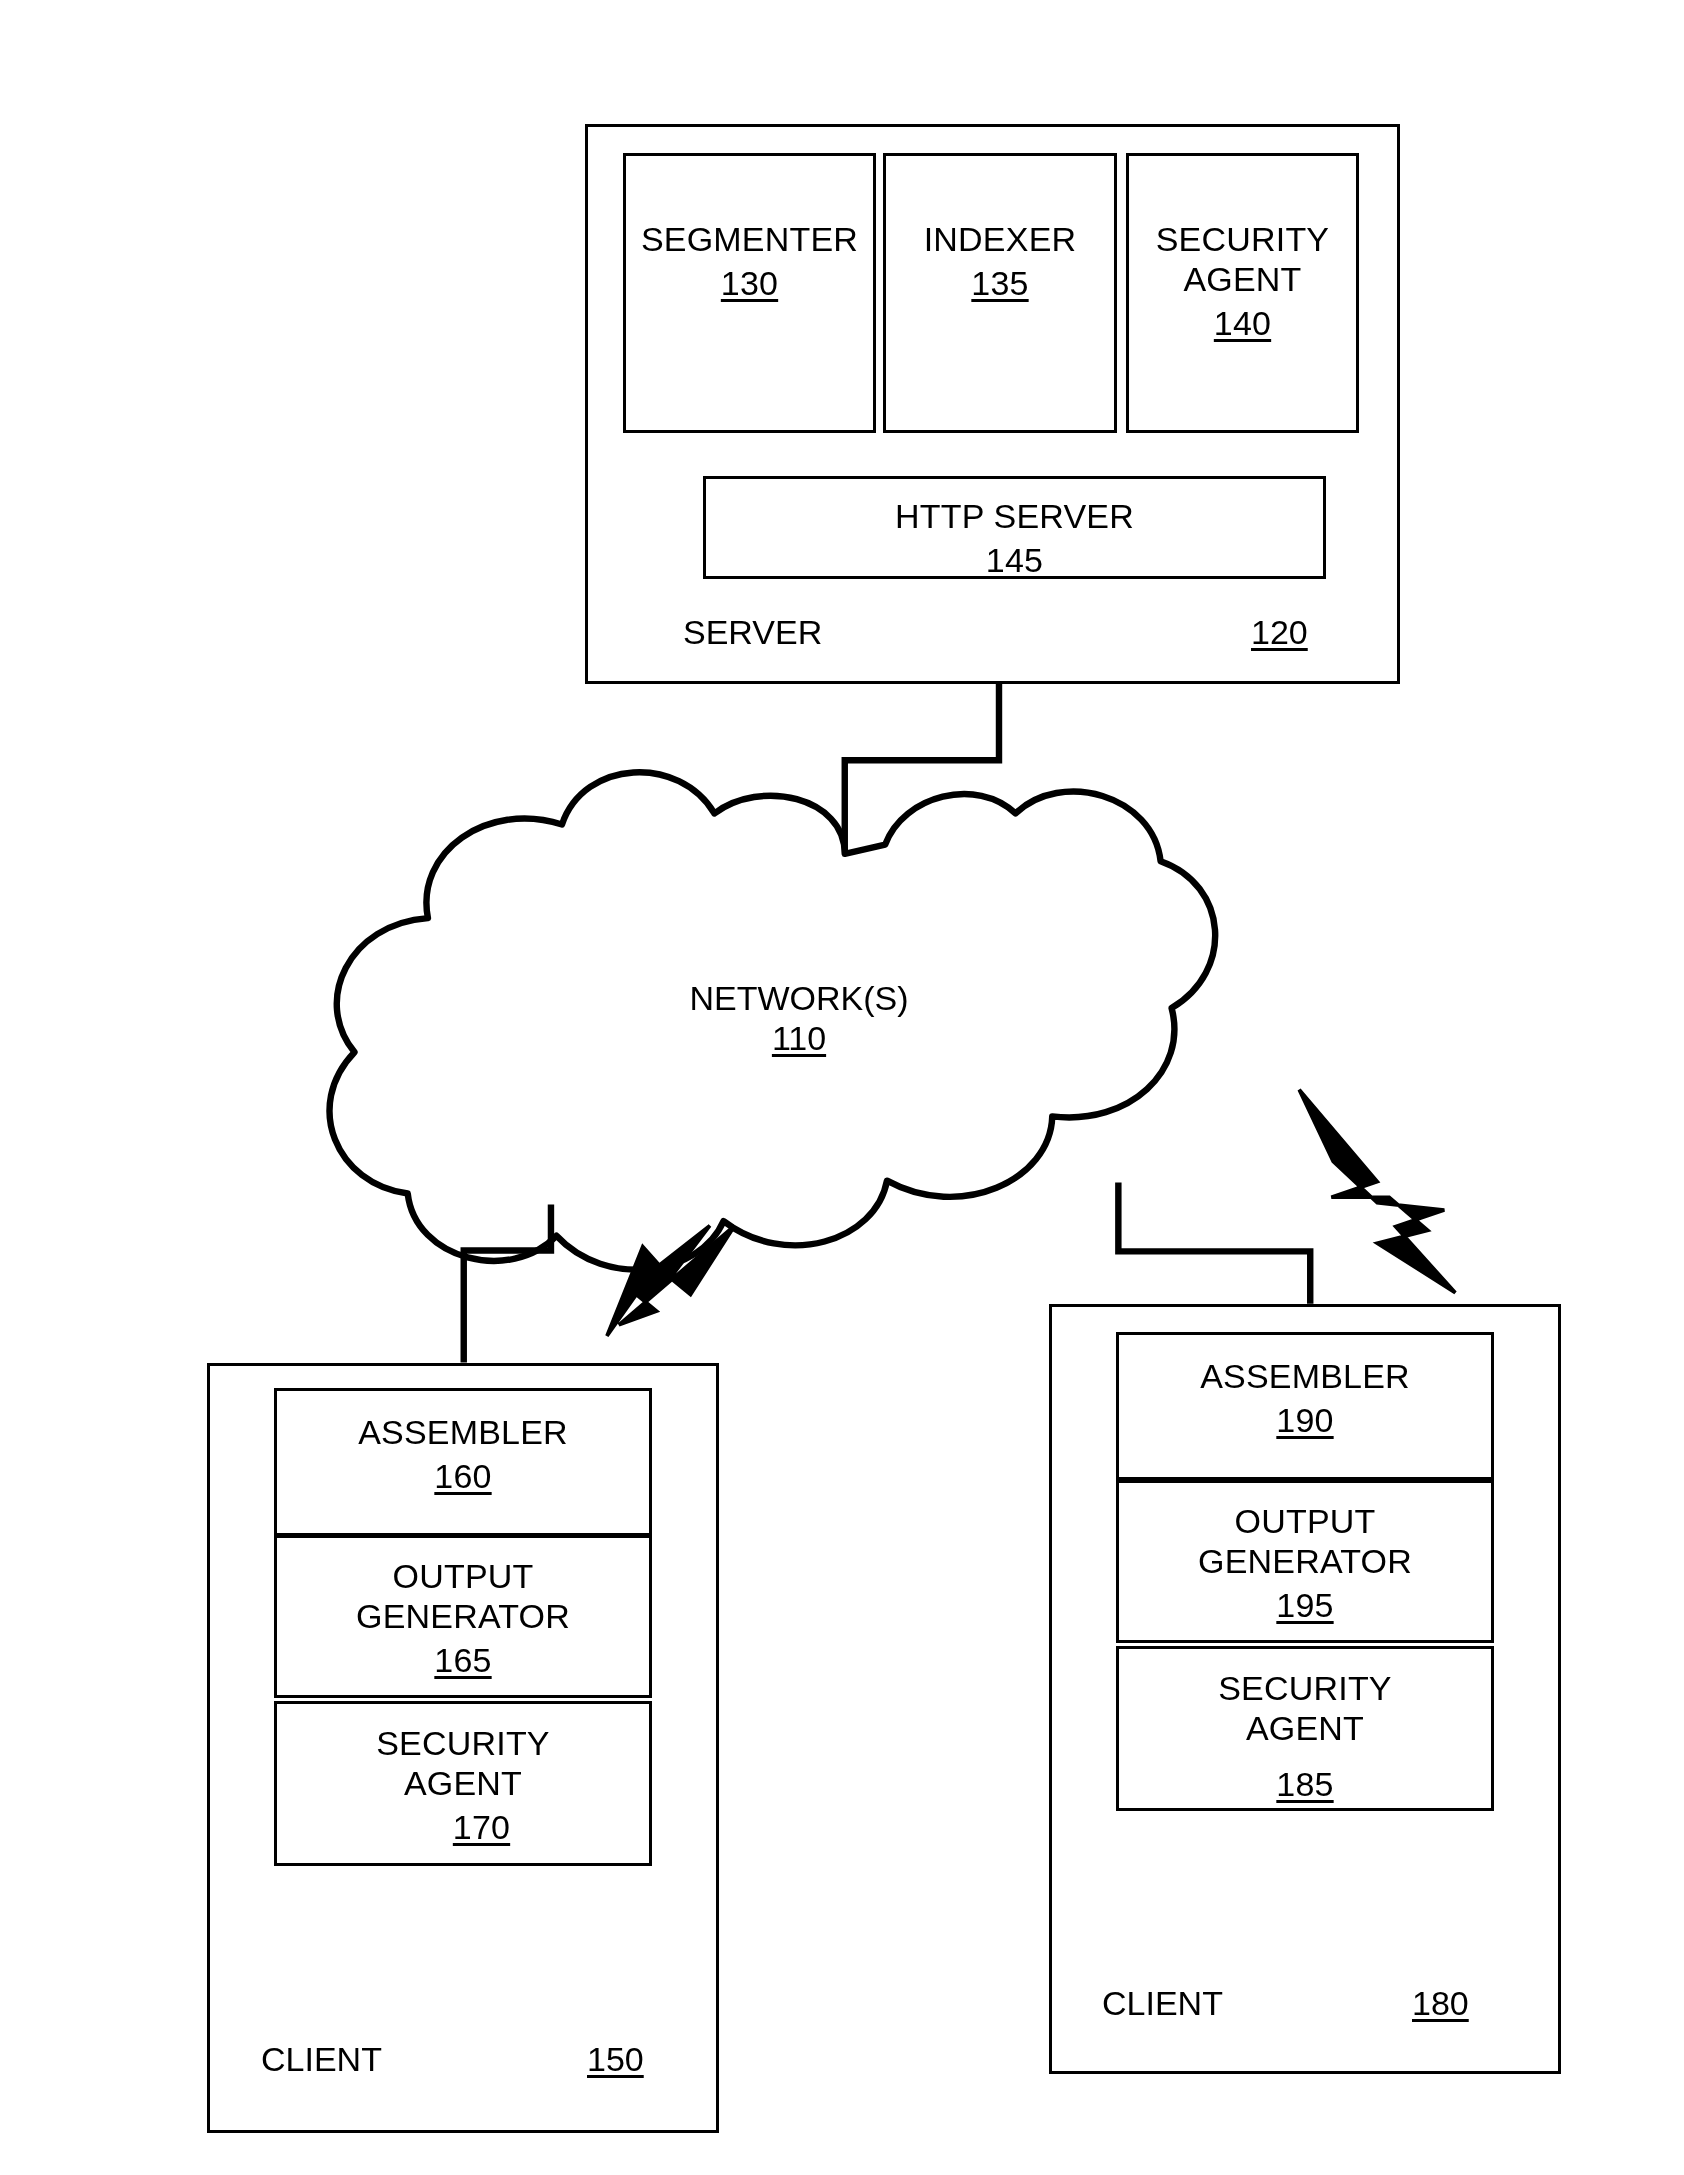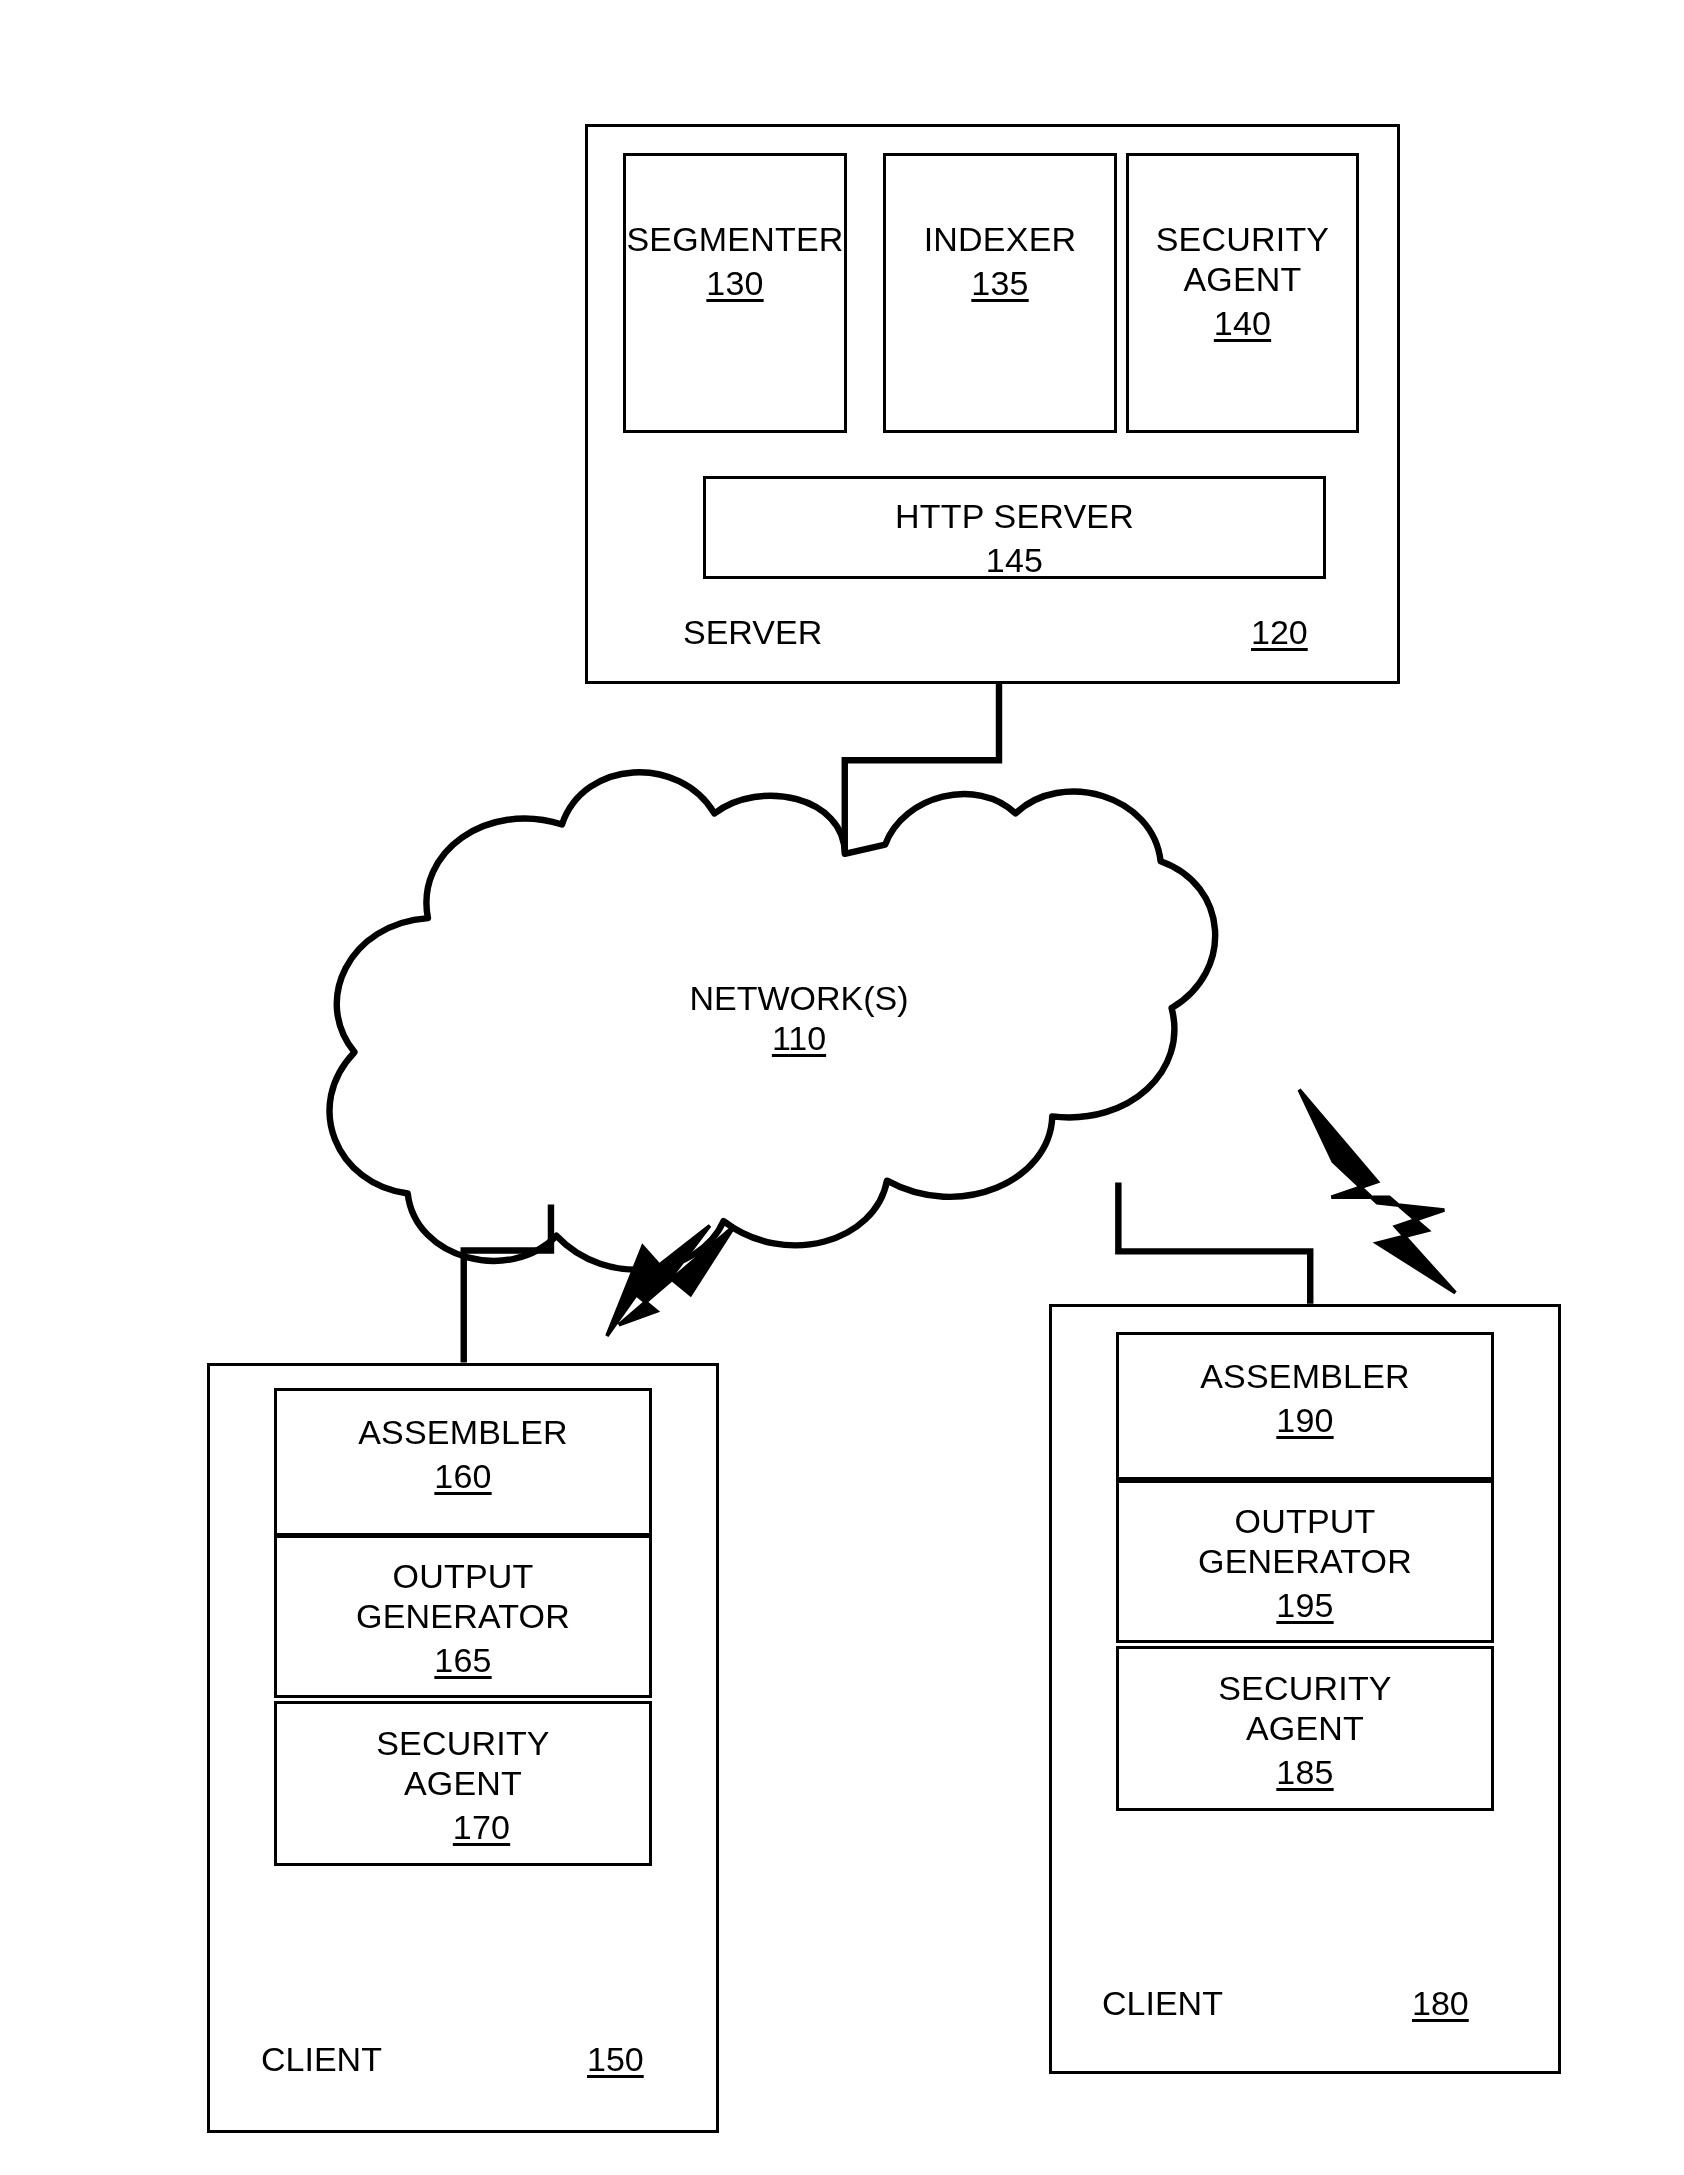--- a/index.html
+++ b/index.html
@@ -104,21 +104,21 @@
     <polyline points="1218,1288 1218,1363 1427,1363 1427,1420" fill="none" stroke="#000000" stroke-width="7"></polyline>
 
     <polygon points="800,1335 752,1410 730,1392 773,1335 718,1378 700,1358 661,1455 693,1410 715,1428 674,1443" fill="#000000" stroke="#000000" stroke-width="4" stroke-linejoin="miter"></polygon>
 
     <polygon points="1415,1187 1500,1287 1450,1304 1513,1304 1555,1340 1500,1354 1585,1408 1520,1336 1573,1318 1500,1310 1452,1265" fill="#000000" stroke="#000000" stroke-width="4" stroke-linejoin="miter"></polygon>
   </svg>
 
   <div class="node-box" style="left:585px; top:124px; width:815px; height:560px;">
   </div>
 
-  <div class="node-box inner" style="left:623px; top:153px; width:224px; height:280px;">
+  <div class="node-box inner" style="left:623px; top:153px; width:253px; height:280px;">
     <div class="centered-label lbl" style="top:64px;">SEGMENTER</div>
     <div class="centered-label ref" style="top:108px;">130</div>
   </div>
 
   <div class="node-box inner" style="left:883px; top:153px; width:234px; height:280px;">
     <div class="centered-label lbl" style="top:64px;">INDEXER</div>
     <div class="centered-label ref" style="top:108px;">135</div>
   </div>
 
   <div class="node-box inner" style="left:1126px; top:153px; width:233px; height:280px;">
@@ -173,20 +173,20 @@
 
   <div class="node-box inner" style="left:1116px; top:1480px; width:378px; height:163px;">
     <div class="centered-label lbl" style="top:19px;">OUTPUT</div>
     <div class="centered-label lbl" style="top:59px;">GENERATOR</div>
     <div class="centered-label ref" style="top:103px;">195</div>
   </div>
 
   <div class="node-box inner" style="left:1116px; top:1646px; width:378px; height:165px;">
     <div class="centered-label lbl" style="top:20px;">SECURITY</div>
     <div class="centered-label lbl" style="top:60px;">AGENT</div>
-    <div class="centered-label ref" style="top:104px;">185</div>
+    <div class="centered-label ref" style="top:116px;">185</div>
   </div>
 
   <div class="foot-label" style="left:1102px; top:1984px;">CLIENT</div>
   <div class="foot-ref" style="left:1412px; top:1984px;">180</div>
 
 </div>
 
 
 </body></html>

